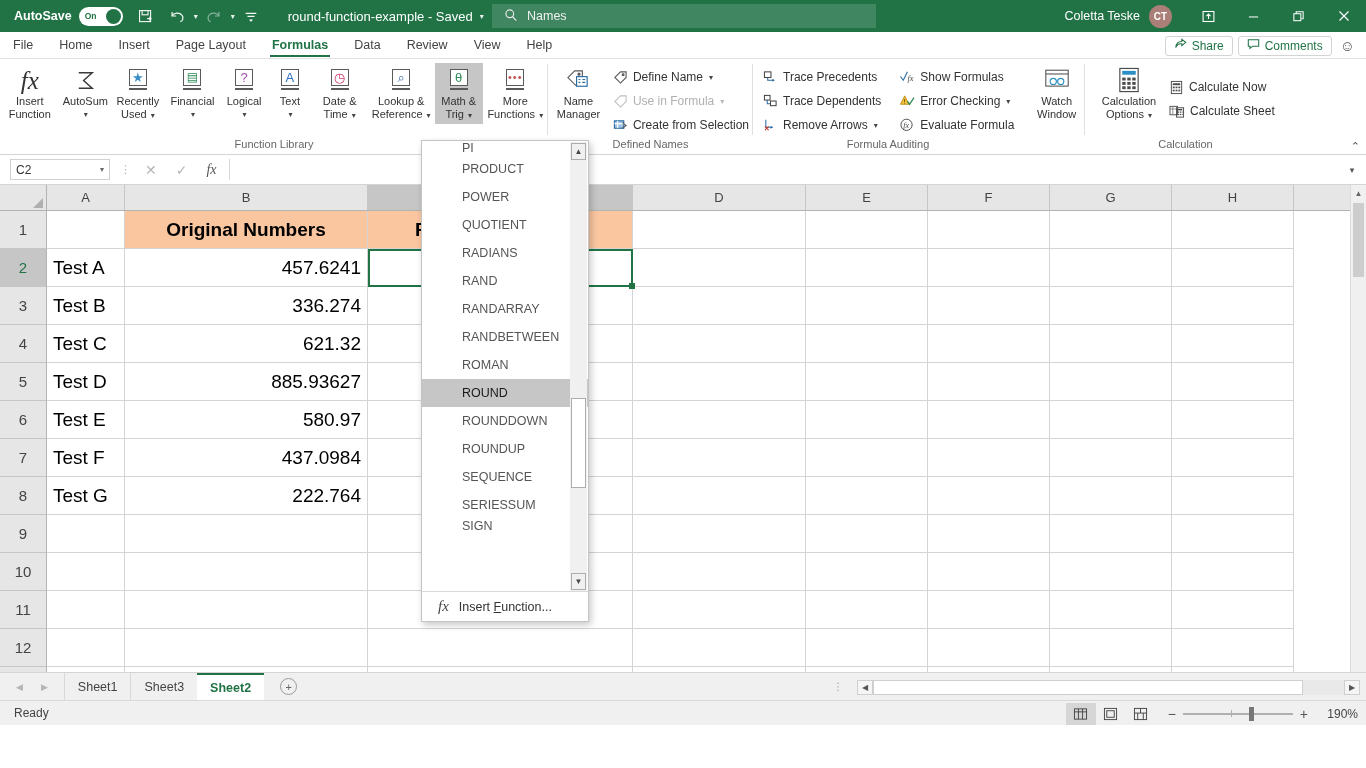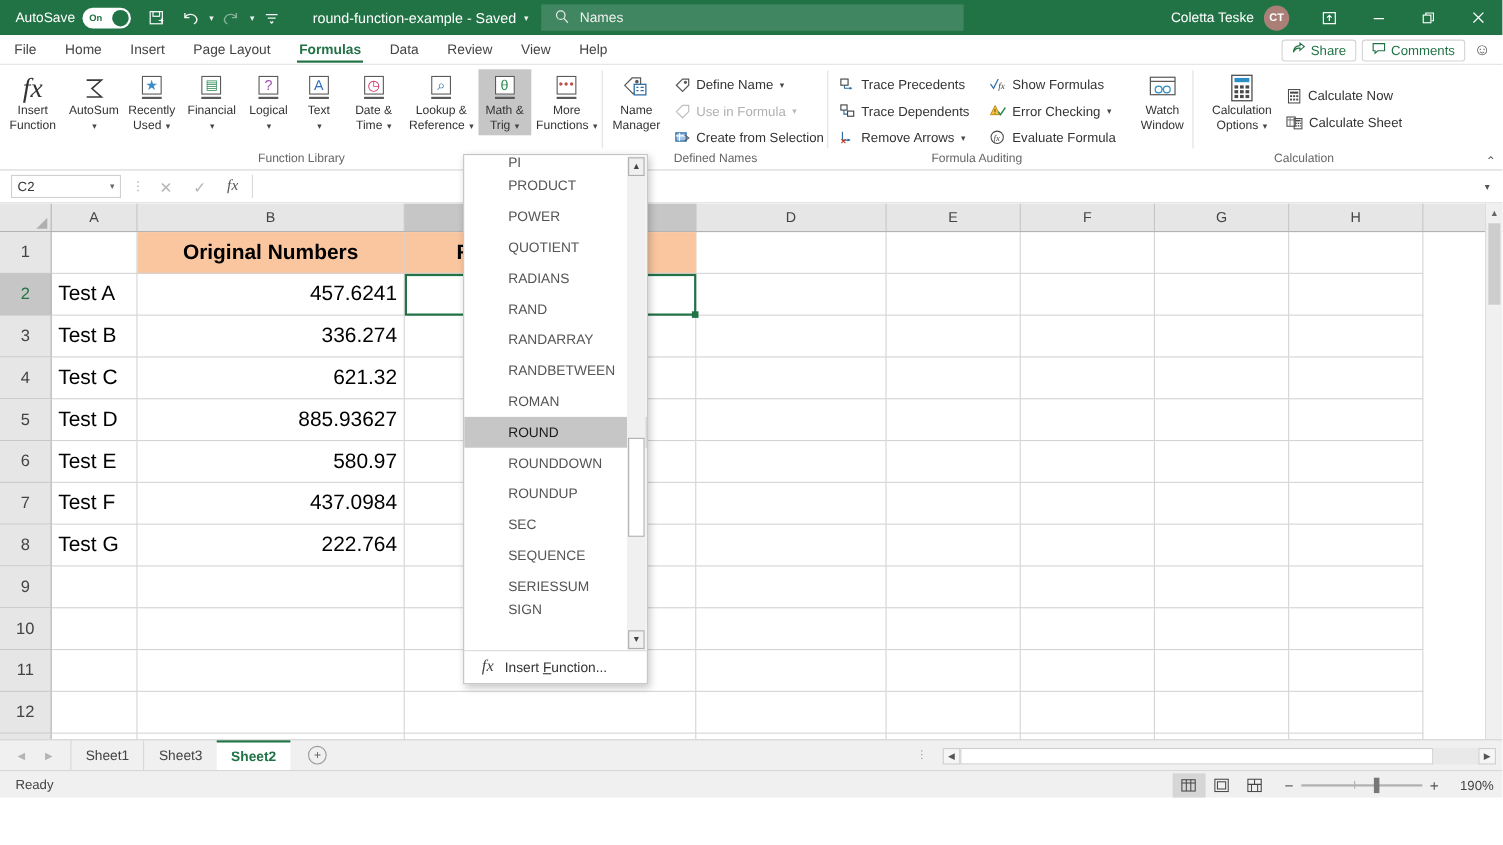--- a/index.html
+++ b/index.html
@@ -10,21 +10,21 @@
     font-size:12px; color:#262626;
     background:#fff; overflow:hidden; position:relative;
   }
 
   
   .titlebar{
     height:32px; background:#217346; display:flex; align-items:center;
     color:#fff; font-size:12.5px; position:relative;
   }
   .autosave-wrap{ display:flex; align-items:center; gap:7px; margin-left:14px; }
-  .autosave-label{ font-size:12.5px; }
+  .autosave-label{ font-size:12.5px;font-weight:bold; }
   .toggle{
     width:44px; height:19px; border-radius:10px; background:#fff;
     display:flex; align-items:center; padding:0 2px; position:relative;
   }
   .toggle .on-txt{ font-size:8.5px; color:#217346; font-weight:bold; margin-left:4px;}
   .toggle .knob{
     width:15px; height:15px; border-radius:50%; background:#217346;
     position:absolute; right:2px;
   }
   .tb-icon{
@@ -972,21 +972,20 @@
     <div class="dd-item">POWER</div>
     <div class="dd-item">QUOTIENT</div>
     <div class="dd-item">RADIANS</div>
     <div class="dd-item">RAND</div>
     <div class="dd-item">RANDARRAY</div>
     <div class="dd-item">RANDBETWEEN</div>
     <div class="dd-item">ROMAN</div>
     <div class="dd-item sel">ROUND</div>
     <div class="dd-item">ROUNDDOWN</div>
     <div class="dd-item">ROUNDUP</div>
-    <div class="dd-item">SEC</div>
     <div class="dd-item">SEQUENCE</div>
     <div class="dd-item">SERIESSUM</div>
     <div class="dd-item clip-bot">SIGN</div>
 
     <div class="dd-scroll">
       <div class="dd-sb-btn">▲</div>
       <div class="dd-sb-thumb"></div>
       <div class="dd-sb-btn" style="position:absolute;bottom:0;left:0;right:0;">▼</div>
     </div>
   </div>

